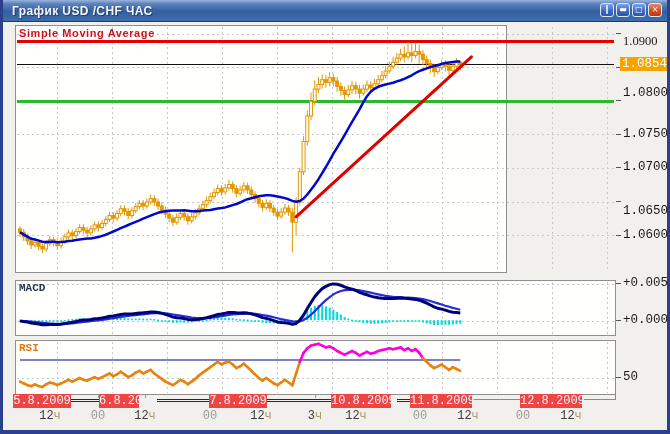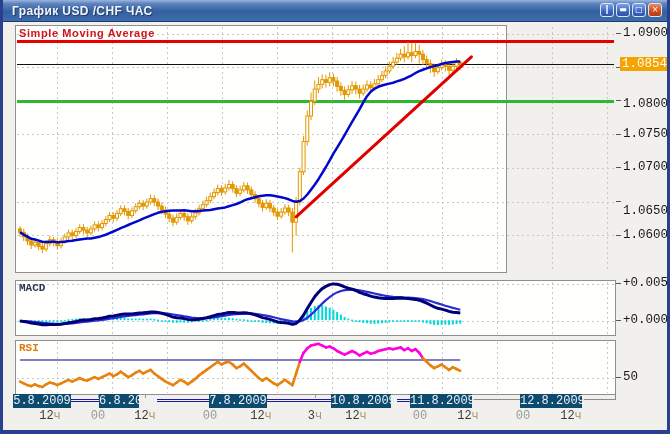--- a/index.html
+++ b/index.html
@@ -25,21 +25,21 @@
   .ind-label{position:absolute;left:3px;top:1px;font-size:11px;font-weight:bold;z-index:3;}
   #lbl-sma{color:#cf1420;letter-spacing:.6px;}
   #lbl-macd{color:#2a3550;font-family:"Liberation Mono",monospace;font-weight:bold;}
   #lbl-rsi{color:#e07a10;font-family:"Liberation Mono",monospace;font-weight:bold;}
   .alabel{position:absolute;left:620px;font-family:"Liberation Mono",monospace;font-size:12.5px;
     color:#1a1a1a;white-space:nowrap;line-height:14px;}
   .ptick{position:absolute;left:613px;width:5px;height:1px;background:#555;}
   .price-badge{position:absolute;left:617px;width:49px;height:14px;background:#f5a300;
     color:#fffdf5;font-family:"Liberation Mono",monospace;font-size:12.5px;line-height:14px;
     text-align:center;z-index:4;}
-  .date-badge{position:absolute;top:394px;height:14px;background:#0c4a6e;color:#eef3f9;
+  .date-badge{position:absolute;top:394px;height:14px;background:#ef4444;color:#eef3f9;
     font-family:"Liberation Mono",monospace;font-size:12px;line-height:14px;text-align:center;}
   .axis-link{position:absolute;top:399px;height:3px;box-sizing:border-box;}
   .axis-link.navy{border-top:1px solid #1a1aa0;border-bottom:1px solid #1a1aa0;}
   .axis-link.gray{border-top:1px solid #8a8a8a;}
   .corner-v{position:absolute;left:612px;top:388px;width:1px;height:12px;background:#8a8a8a;}
   .tlabel{position:absolute;top:409px;font-family:"Liberation Mono",monospace;font-size:12px;
     color:#3a3a3a;white-space:nowrap;}
   .tlabel .suf{color:#ab9a74;}
   .tlabel.dim{color:#9a9a9a;}
   .ttick{position:absolute;top:395px;width:1px;height:3px;background:#999;}
@@ -596,25 +596,25 @@
         <line x1="421.87199999999996" y1="25.299999999999997" x2="425.603" y2="23.5" stroke="#e8820e" stroke-width="2.6" stroke-linecap="round"></line>
         <line x1="425.603" y1="23.5" x2="429.334" y2="26.2" stroke="#e8820e" stroke-width="2.6" stroke-linecap="round"></line>
         <line x1="429.334" y1="26.2" x2="433.065" y2="28.9" stroke="#e8820e" stroke-width="2.6" stroke-linecap="round"></line>
         <line x1="433.065" y1="28.9" x2="436.796" y2="26.2" stroke="#e8820e" stroke-width="2.6" stroke-linecap="round"></line>
         <line x1="436.796" y1="26.2" x2="440.527" y2="28" stroke="#e8820e" stroke-width="2.6" stroke-linecap="round"></line>
         <line x1="440.527" y1="28" x2="444.258" y2="29.8" stroke="#e8820e" stroke-width="2.6" stroke-linecap="round"></line>
       </svg>
   </div>
 
   <div id="right-axis">
-      <div class="alabel" style="top: 26px;">1.0900</div>
+      <div class="alabel" style="top: 34px; font-family: Liberation Serif, serif;">1.0900</div>
       <div class="ptick" style="top: 33px;"></div>
       <div class="alabel" style="top: 59.6px;">1.0850</div>
       <div class="ptick" style="top: 66.6px;"></div>
-      <div class="alabel" style="top: 97px;">1.0800</div>
+      <div class="alabel" style="top: 86px;">1.0800</div>
       <div class="ptick" style="top: 100.2px;"></div>
       <div class="alabel" style="top: 126.8px;">1.0750</div>
       <div class="ptick" style="top: 133.8px;"></div>
       <div class="alabel" style="top: 160.4px;">1.0700</div>
       <div class="ptick" style="top: 167.4px;"></div>
       <div class="alabel" style="top: 204px;">1.0650</div>
       <div class="ptick" style="top: 201px;"></div>
       <div class="alabel" style="top: 227.6px;">1.0600</div>
       <div class="ptick" style="top: 234.6px;"></div>
       <div class="price-badge" style="background: rgb(245, 163, 0); top: 56.912px;">1.0854</div>

